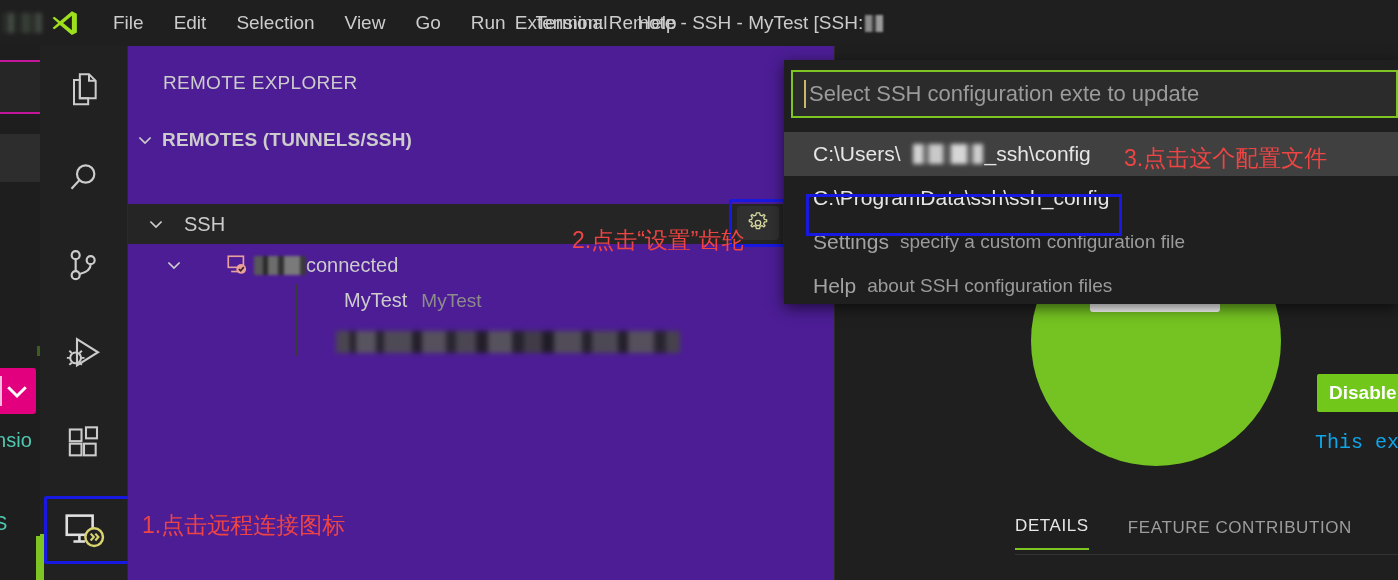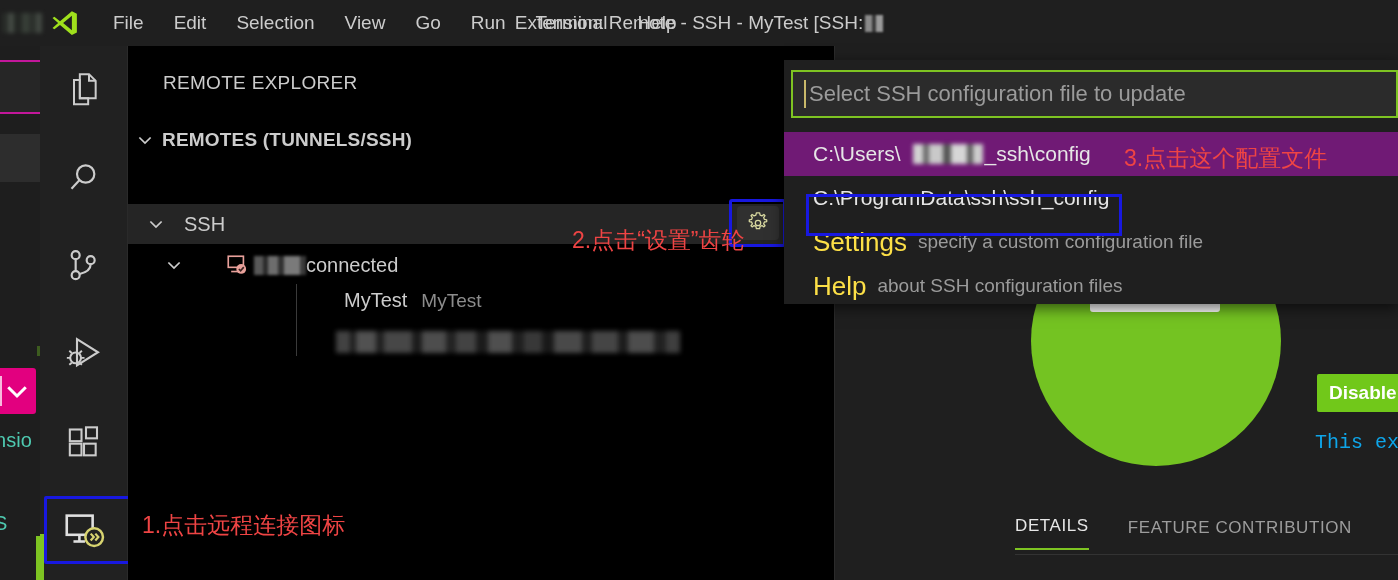--- a/index.html
+++ b/index.html
@@ -58,21 +58,21 @@
     background: #212121; border-right: 1px solid #2a2a2a;
   }
   .ab-item { position: relative; width: 88px; height: 88px; display: flex; align-items: center; justify-content: center; }
   .ab-sel-box {
     position: absolute; left: 44px; top: 496px; width: 88px; height: 68px;
     border: 3px solid #1818e0; border-radius: 2px; pointer-events: none;
   }
   .ab-greenedge { position:absolute; left:0; top:488px; width:4px; height:86px; background:#7ec422; }
 
   
-  .sidebar { position: absolute; left: 128px; top: 46px; width: 707px; height: 534px; background: #000000; }
+  .sidebar { position: absolute; left: 128px; top: 46px; width: 707px; height: 534px; background: #4c1d95; }
   .sb-title { position: absolute; left: 35px; top: 26px; color: #cccccc; font-size: 19px; letter-spacing: .3px; }
 
   .sb-section {
     position: absolute; left: 0; top: 72px; width: 707px; height: 44px;
     display: flex; align-items: center;
   }
   .sb-chev { width: 34px; display: flex; align-items: center; justify-content: center; }
   .sb-section-label { color: #cccccc; font-size: 19px; font-weight: bold; letter-spacing: .2px; }
   .sb-refresh { position: absolute; right: 22px; top: 78px; width: 32px; height: 32px;
                 display:flex; align-items:center; justify-content:center; }
@@ -151,23 +151,23 @@
   .qp-input {
     position: absolute; left: 7px; top: 10px; width: 607px; height: 48px;
     background: #2b2b2b; border: 2px solid #7ec422;
     display: flex; align-items: center;
   }
   .qp-cursor { width: 2px; height: 28px; background: #c8b86a; margin-left: 11px; }
   .qp-placeholder { color: #9b9b9b; font-size: 22px; margin-left: 3px; white-space: nowrap; }
 
   .qp-list { position: absolute; left: 0; top: 72px; width: 614px; }
   .qp-item { height: 44px; display: flex; align-items: center; padding-left: 29px; gap: 11px; }
-  .qp-item.selected { background: #701a75; }
+  .qp-item.selected { background: #404040; }
   .qp-label { color: #e6e6e6; font-size: 21px; white-space: nowrap; }
-  .qp-label-strong { color: #fde047; font-size: 26px; white-space: nowrap; }
+  .qp-label-strong { color: #a3a3a3; font-size: 21px; white-space: nowrap; }
   .qp-detail { color: #9b9b9b; font-size: 19px; white-space: nowrap; }
   .qp-blur {
     display:inline-block; width: 70px; height: 20px; vertical-align:-3px; margin: 0 1px;
     background: linear-gradient(90deg,#d2d2d2 0 10px,#6b6b6b 10px 16px,#c9c9c9 16px 30px,#555 30px 38px,#d6d6d6 38px 54px,#606060 54px 60px,#cdcdcd 60px 70px);
     filter: blur(2.2px);
   }
   .qp-sel-box {
     position: absolute; left: 22px; top: 134px; width: 316px; height: 42px;
     border: 3px solid #1818e0; pointer-events:none;
   }
@@ -354,21 +354,21 @@
     <div class="ext-tabs-rule"></div>
     <div class="ext-tabs">
       <div class="ext-tab active">DETAILS</div>
       <div class="ext-tab">FEATURE CONTRIBUTION</div>
     </div>
   </div>
 
   <div class="quickpick">
     <div class="qp-input">
       <div class="qp-cursor"></div>
-      <div class="qp-placeholder">Select SSH configuration file to update</div>
+      <div class="qp-placeholder">Select SSH configuration exte to update</div>
     </div>
 
     <div class="qp-list">
       <div class="qp-item selected">
         <span class="qp-label">C:\Users\</span>
           <span class="qp-blur"></span>
           <span class="qp-label" style="margin-left:-10px">_ssh\config</span>
       </div>
       <div class="qp-item">
         <span class="qp-label">C:\ProgramData\ssh\ssh_config</span>

